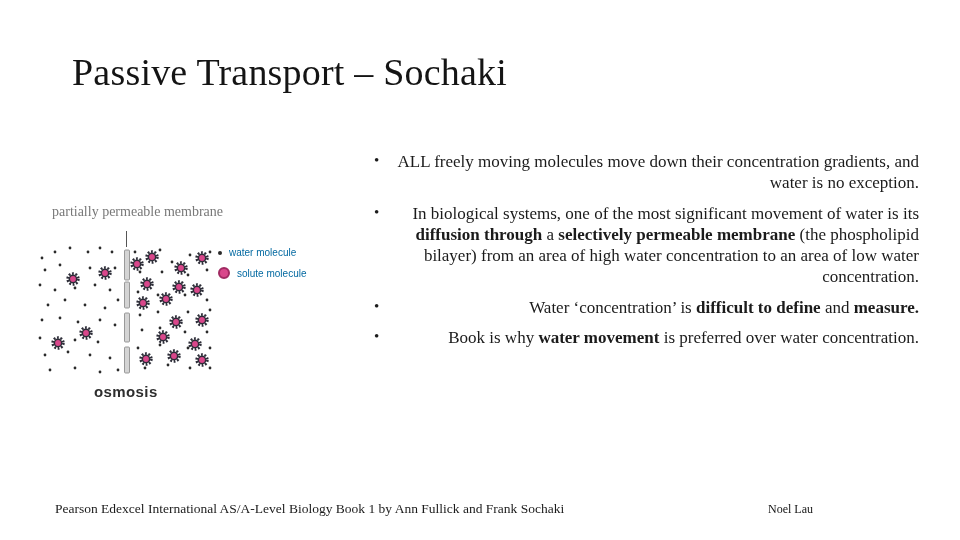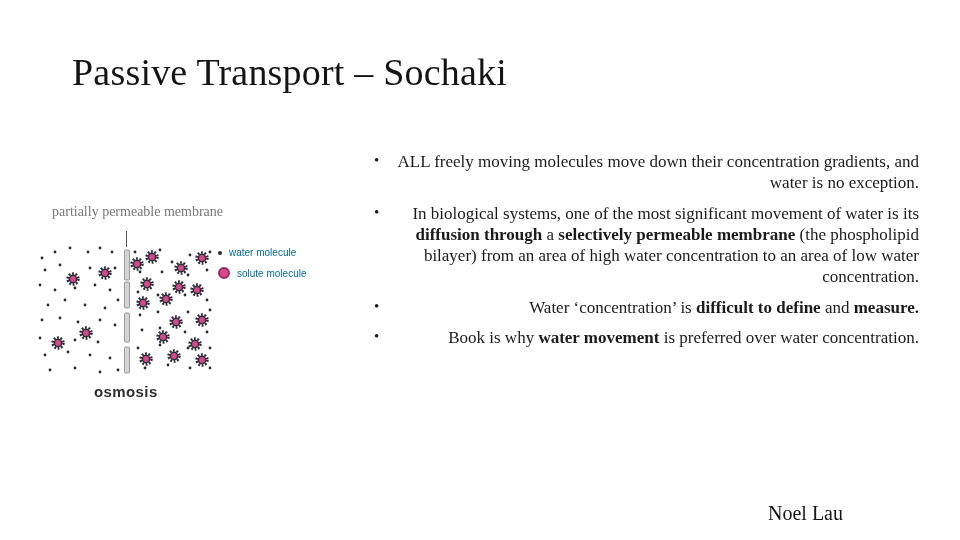--- a/index.html
+++ b/index.html
@@ -88,21 +88,21 @@
     font-size:15px;
   }
   .bullets .bold{font-weight:700;}
   
   .credit{
     position:absolute;left:55px;top:501px;
     font-size:13.5px;color:#1b1b1b;z-index:2;white-space:nowrap;
   }
   .author{
     position:absolute;left:768px;top:502px;
-    font-size:20px;color:#141414;z-index:2;
+    font-size:12px;color:#141414;z-index:2;
   }
   .pageno{
     position:absolute;left:874px;top:507px;
     font-size:10px;color:#8a8a8a;z-index:2;margin-top:48px;
   }
 </style>
 </head>
 <body>
 
 <div class="slide">
@@ -257,16 +257,17 @@
     <figcaption>osmosis</figcaption>
   </figure>
 
   <ul class="bullets">
       <li><span>ALL freely moving molecules move down their concentration gradients, and water is no exception.</span></li>
       <li><span>In biological systems, one of the most significant movement of water is its </span><span class="bold">diffusion through</span><span> a </span><span class="bold">selectively permeable membrane</span><span> (the phospholipid bilayer) from an area of high water concentration to an area of low water concentration.</span></li>
       <li><span>Water ‘concentration’ is </span><span class="bold">difficult to define</span><span> and </span><span class="bold">measure.</span></li>
       <li><span>Book is why </span><span class="bold">water movement</span><span> is preferred over water concentration.</span></li>
     </ul>
 
+  <div class="credit">Pearson Edexcel International AS/A-Level Biology Book 1 by Ann Fullick and Frank Sochaki</div>
   <div class="author">Noel Lau</div>
   <div class="pageno">13</div>
 
 </div>
 
 </body></html>

